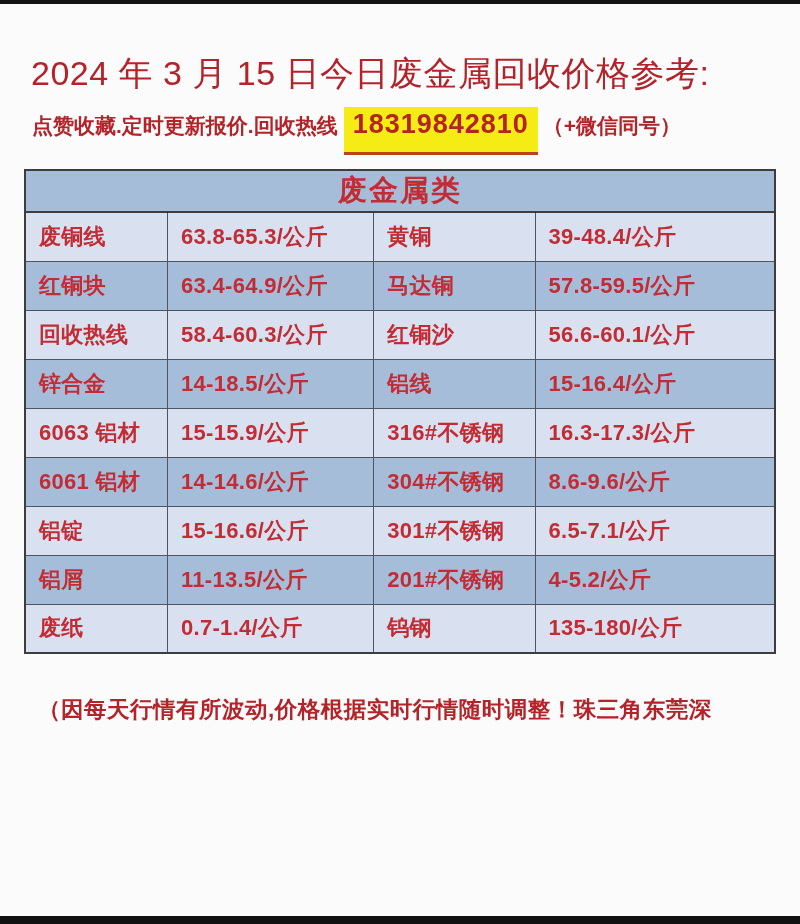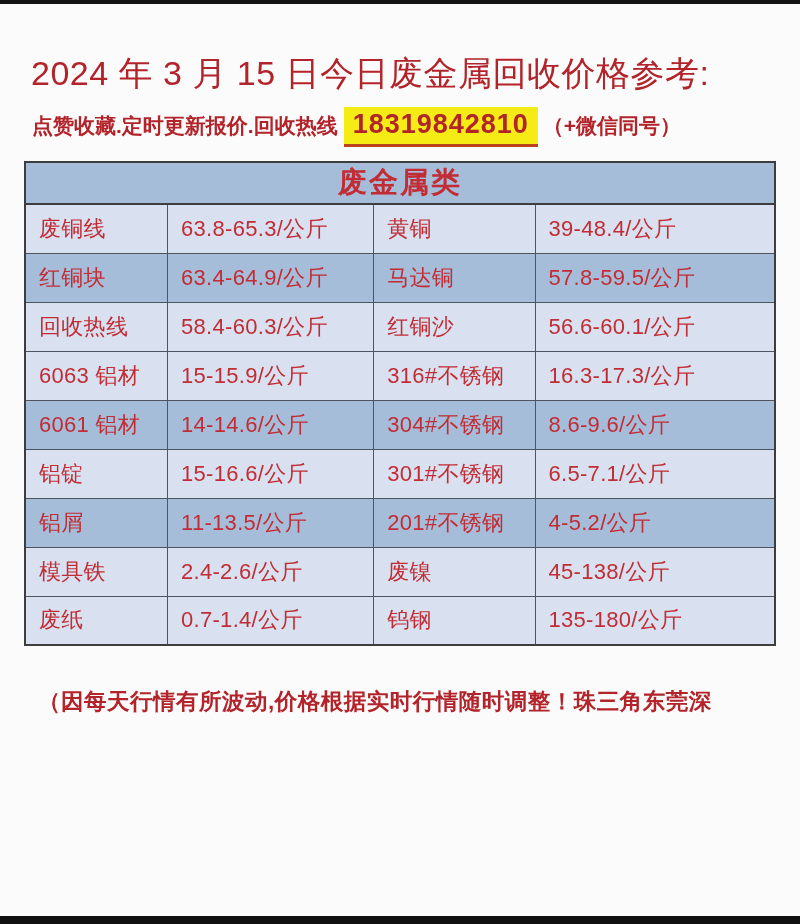--- a/index.html
+++ b/index.html
@@ -34,21 +34,21 @@
     color: var(--title-red, #b2232a);
     display: flex;
     align-items: baseline;
     white-space: pre;
   }
   .phone {
     font-size: 27px;
     letter-spacing: 1px;
     background: var(--highlight-yellow, #f6ec15);
     border-bottom: 3px solid #b8431d;
-    padding: 2px 9px 4px 9px;
+    padding: 2px 9px 12px 9px;
     margin: 0 5px 0 6px;
     color: var(--title-red, #b2232a);
   }
   .price-table {
     width: 752px;
     margin: 14px 0 0 24px;
     border-collapse: collapse;
     table-layout: fixed;
     border: 2px solid #3d3d3d;
   }
@@ -59,21 +59,21 @@
     font-size: 29px;
     font-weight: bold;
     letter-spacing: 2px;
     text-align: center;
     border: 1px solid #4a4a4a;
     border-bottom: 2px solid #3d3d3d;
   }
   .price-table td {
     height: 49px;
     font-size: 22px;
-    font-weight: normal;
+    font-weight: bold;
     color: var(--table-red, #c22c34);
     padding-left: 13px;
     border: 1px solid #4f5560;
     letter-spacing: 0.3px;
     overflow: hidden;
     white-space: nowrap;
   }
   tr.light td { background: var(--row-light, #d9e1f0); }
   tr.dark  td { background: var(--row-dark, #a6bdda); }
   .footer {
@@ -122,20 +122,26 @@
       <td>63.4-64.9/公斤</td>
       <td>马达铜</td>
       <td>57.8-59.5/公斤</td>
     </tr>
     <tr class="light">
       <td>回收热线</td>
       <td>58.4-60.3/公斤</td>
       <td>红铜沙</td>
       <td>56.6-60.1/公斤</td>
     </tr>
+    <tr class="dark">
+      <td>锌合金</td>
+      <td>14-18.5/公斤</td>
+      <td>铝线</td>
+      <td>15-16.4/公斤</td>
+    </tr>
     <tr class="light">
       <td>6063 铝材</td>
       <td>15-15.9/公斤</td>
       <td>316#不锈钢</td>
       <td>16.3-17.3/公斤</td>
     </tr>
     <tr class="dark">
       <td>6061 铝材</td>
       <td>14-14.6/公斤</td>
       <td>304#不锈钢</td>
@@ -147,26 +153,20 @@
       <td>301#不锈钢</td>
       <td>6.5-7.1/公斤</td>
     </tr>
     <tr class="dark">
       <td>铝屑</td>
       <td>11-13.5/公斤</td>
       <td>201#不锈钢</td>
       <td>4-5.2/公斤</td>
     </tr>
     <tr class="light">
-      <td>模具铁</td>
-      <td>2.4-2.6/公斤</td>
-      <td>废镍</td>
-      <td>45-138/公斤</td>
-    </tr>
-    <tr class="light">
       <td>废纸</td>
       <td>0.7-1.4/公斤</td>
       <td>钨钢</td>
       <td>135-180/公斤</td>
     </tr>
   </tbody>
 </table>
 
 <div class="footer">
   <div>（因每天行情有所波动,价格根据实时行情随时调整！珠三角东莞深</div>

